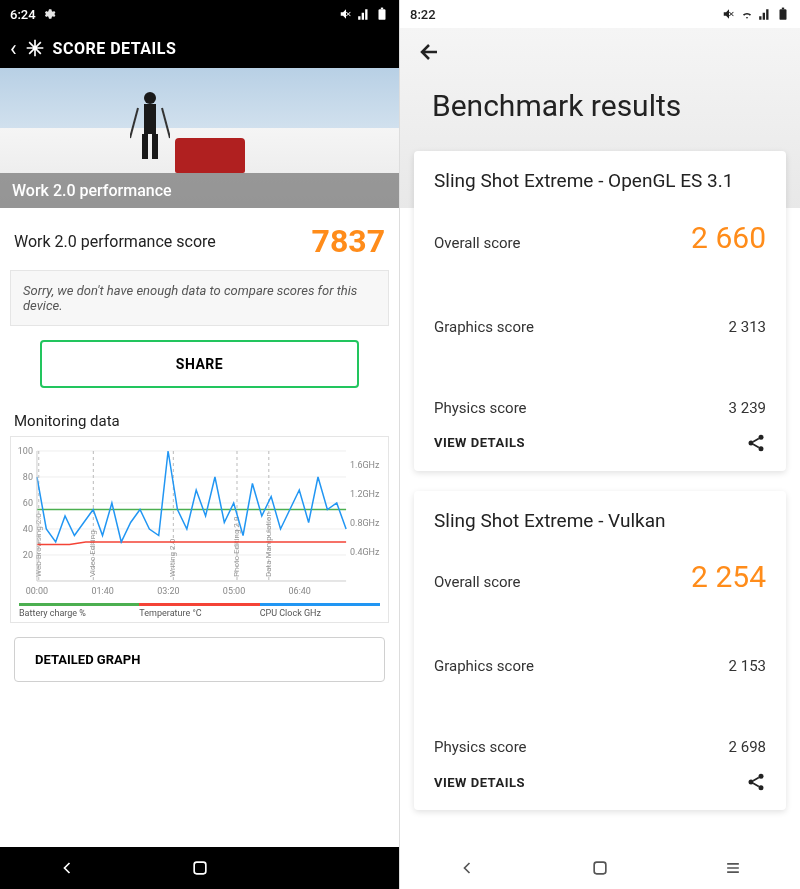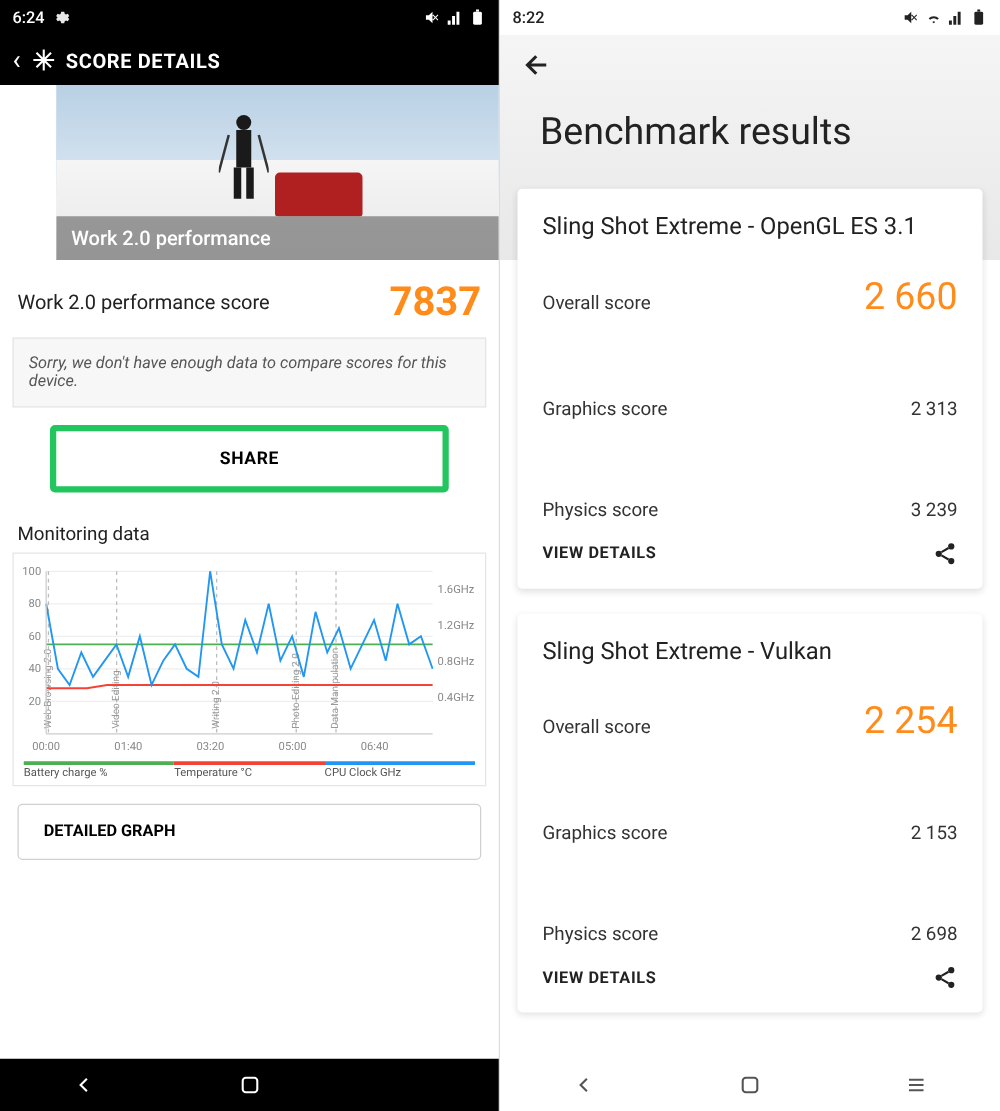--- a/index.html
+++ b/index.html
@@ -15,37 +15,37 @@
 .sb-light { background: #fff; color: #222; }
 .status-icon { width: 14px; height: 14px; }
 
 
 .header-bar { background: #000; color: #fff; height: 40px; display: flex; align-items: center; padding: 0 10px; gap: 8px; }
 .header-bar .back { font-size: 22px; }
 .header-bar .title { font-weight: 700; letter-spacing: 0.5px; font-size: 16px; }
 .snowflake { width: 20px; height: 20px; }
 
 
-.hero { height: 140px; background: linear-gradient(180deg, #d9e6f0 0%, #c8d9e8 45%, #f0f2f4 70%, #d0d0d0 100%); position: relative; overflow: hidden; margin-left: 45px; }
+.hero { height: 140px; background: linear-gradient(180deg, #d9e6f0 0%, #c8d9e8 45%, #f0f2f4 70%, #d0d0d0 100%); position: relative; overflow: hidden; }
 .hero-sky { position: absolute; top: 0; left: 0; right: 0; height: 70px; background: linear-gradient(#b8d0e5, #d5e3ef); }
 .hero-snow { position: absolute; bottom: 0; left: 0; right: 0; height: 80px; background: linear-gradient(0deg, #e8e8e8, #f5f5f5); }
 .hero-person { position: absolute; top: 20px; left: 130px; width: 40px; height: 80px; }
 .hero-sled { position: absolute; top: 70px; left: 175px; width: 70px; height: 35px; background: #b02020; border-radius: 4px 4px 2px 2px; }
 .hero-banner { position: absolute; bottom: 0; left: 0; right: 0; background: rgba(80,80,80,0.55); color: #fff; padding: 8px 12px; font-size: 16px; font-weight: 500; }
 
 
 .score-row { padding: 14px 14px 10px; display: flex; justify-content: space-between; align-items: center; }
 .score-row .label { font-size: 16px; font-weight: 400; color: #222; }
 .score-row .value { font-size: 32px; font-weight: 700; color: #ff8c1a; }
 
 
 .note-box { margin: 0 10px; padding: 12px; background: #f7f7f7; border: 1px solid #e5e5e5; font-size: 13px; font-style: italic; color: #555; }
 
 
-.share-btn { margin: 14px 40px; padding: 14px; border: 5px solid #22c55e; background: #fff; text-align: center; font-weight: 700; font-size: 14px; letter-spacing: 0.5px; border-radius: 4px; }
+.share-btn { margin: 14px 40px; padding: 14px; border: 2px solid #22c55e; background: #fff; text-align: center; font-weight: 700; font-size: 14px; letter-spacing: 0.5px; border-radius: 4px; }
 
 
 .section-title { padding: 10px 14px 6px; font-size: 15px; color: #222; }
 .chart-box { margin: 0 10px; border: 1px solid #e5e5e5; padding: 10px 4px 4px; background: #fff; }
 .chart-area { position: relative; height: 150px; }
 .chart-svg { width: 100%; height: 100%; }
 .legend-bar { display: flex; margin: 6px 4px 0; height: 3px; }
 .legend-bar div { flex: 1; }
 .legend-labels { display: flex; font-size: 9px; color: #555; padding: 2px 4px 0; }
 .legend-labels div { flex: 1; }

